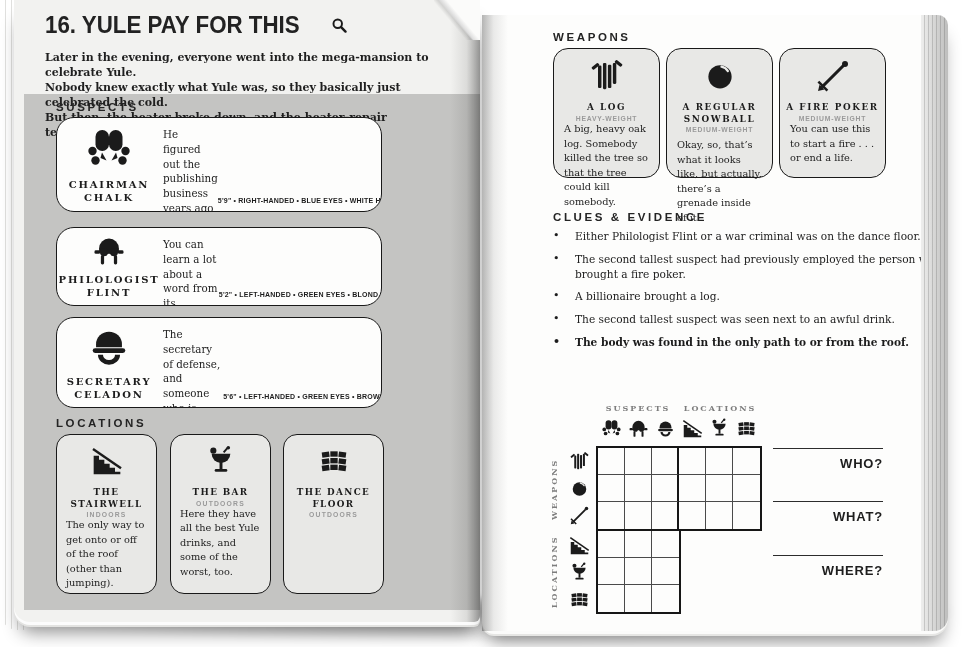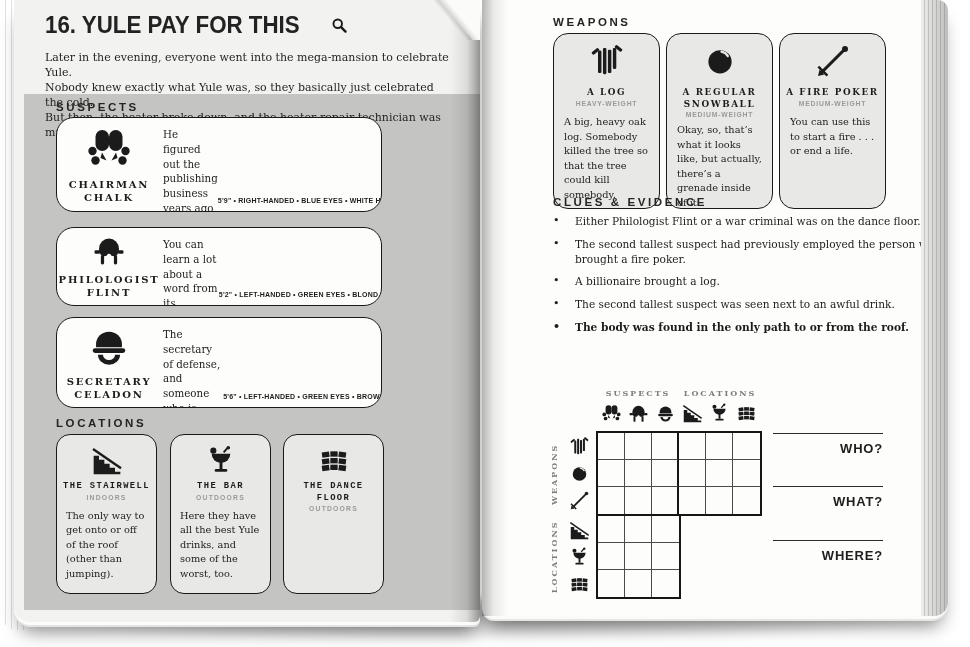--- a/index.html
+++ b/index.html
@@ -25,62 +25,62 @@
     background:linear-gradient(to right,rgba(60,60,60,0) 0%,rgba(60,60,60,.12) 55%,rgba(40,40,40,.42) 100%);
     pointer-events:none;border-radius:0 0 6px 0;}
   .corner-curl{position:absolute;right:0;top:0;width:46px;height:40px;z-index:7;
     background:linear-gradient(230deg,#fbfbfa 42%,#dedede 50%,rgba(120,120,120,.25) 53%,rgba(0,0,0,0) 60%);
     pointer-events:none;}
   .gray-panel{position:absolute;left:10px;top:94px;right:0;bottom:12px;background:var(--panel,#c4c4c2);}
 
   .page-title{position:absolute;left:31px;top:11px;font-size:24px;font-weight:800;
     letter-spacing:0;color:#222;white-space:nowrap;}
   .page-title .squeeze{display:inline-block;transform:scaleX(.93);transform-origin:left;}
-  .intro{position:absolute;left:31px;top:50px;width:404px;font-size:11px;font-weight:400;
+  .intro{position:absolute;left:31px;top:50px;width:404px;font-size:11px;font-weight:700;
     line-height:15px;color:#1f1f1f;}
 
   .section-h{position:absolute;font-family:"Liberation Sans",sans-serif;font-size:11.5px;
     font-weight:800;letter-spacing:2.6px;color:#242424;}
 
   .sus-card{position:absolute;left:42px;width:326px;background:var(--card-white,#fdfdfc);
     border:1.6px solid #191919;border-radius:18px;display:flex;overflow:hidden;}
   .sus-left{width:114px;display:flex;flex-direction:column;align-items:center;justify-content:center;padding:6px 0;}
   .sus-name{margin-top:5px;font-size:10px;font-weight:800;letter-spacing:1.8px;text-align:center;
     line-height:13px;width:104px;color:#1c1c1c;}
   .sus-right{flex:1;display:flex;flex-direction:row;padding:9px 13px 7px 2px;}
   .sus-desc{font-size:10.3px;line-height:14.8px;color:#1d1d1d;}
   .sus-stats{margin-top:auto;padding-top:4px;font-family:"Liberation Sans",sans-serif;
     font-size:7px;font-weight:800;letter-spacing:.2px;color:#1c1c1c;white-space:nowrap;}
 
   .loc-card{position:absolute;top:434px;width:101px;height:160px;background:var(--card-gray,#e8e8e6);
     border:1.6px solid #191919;border-radius:14px;text-align:center;padding-top:10px;}
-  .loc-name{font-size:8.8px;font-weight:800;letter-spacing:1.4px;line-height:11.5px;color:#1c1c1c;font-family:Liberation Mono, monospace;}
+  .loc-name{margin-top:6px;font-size:8.8px;font-weight:800;letter-spacing:1.4px;line-height:11.5px;color:#1c1c1c;}
   .loc-tag{margin-top:1px;font-family:"Liberation Sans",sans-serif;font-size:6.8px;font-weight:800;
     letter-spacing:1.2px;color:var(--muted,#9a9a9a);}
-  .loc-desc{margin-top:8px;padding:0 9px;text-align:left;font-size:9.8px;line-height:14.5px;color:#1d1d1d;}
+  .loc-desc{padding:0 9px;text-align:left;font-size:9.8px;line-height:14.5px;color:#1d1d1d;}
 
   
-  .right-page{position:absolute;left:482px;top:0;width:466px;height:616px;
+  .right-page{position:absolute;left:482px;top:15px;width:466px;height:616px;
     background:var(--page-right,#fdfdfc);border-radius:0 10px 16px 12px;
     box-shadow:0 3px 0 #fbfbfa,0 5px 0 #e6e6e4,0 16px 18px -6px rgba(0,0,0,.45);}
   .right-page .gutter-shade{position:absolute;left:0;top:0;bottom:0;width:26px;z-index:6;
     background:linear-gradient(to right,rgba(40,40,40,.34) 0%,rgba(60,60,60,.10) 45%,rgba(0,0,0,0) 100%);
     pointer-events:none;}
   .right-stack{position:absolute;right:0;top:0;bottom:0;width:27px;z-index:6;border-radius:0 10px 14px 0;
     background:linear-gradient(to right,rgba(0,0,0,.02),rgba(0,0,0,.22)),
                repeating-linear-gradient(90deg,#f3f3f2 0 3px,#cfcfce 3px 4px);
     pointer-events:none;}
 
-  .wpn-card{position:absolute;top:33px;width:107px;height:176px;background:var(--card-gray,#e8e8e6);
+  .wpn-card{position:absolute;top:33px;width:107px;height:130px;background:var(--card-gray,#e8e8e6);
     border:1.6px solid #191919;border-radius:15px;text-align:center;padding-top:9px;}
   .wpn-name{margin-top:4px;font-size:8.8px;font-weight:800;letter-spacing:1.6px;line-height:11.5px;
     min-height:12px;color:#1c1c1c;}
   .wpn-weight{margin-top:1px;font-family:"Liberation Sans",sans-serif;font-size:6.8px;font-weight:800;
     letter-spacing:.8px;color:var(--muted,#9a9a9a);}
-  .wpn-desc{margin-top:8px;padding:0 10px;text-align:left;font-size:9.8px;line-height:14.5px;color:#1d1d1d;}
+  .wpn-desc{padding:0 10px;text-align:left;font-size:9.8px;line-height:14.5px;color:#1d1d1d;}
   .wpn-card.two-line .wpn-desc{margin-top:5px;}
 
   .clues{position:absolute;left:71px;top:214px;width:392px;}
   .clue{display:flex;margin-bottom:8px;font-size:10.6px;line-height:14.8px;color:#1c1c1c;}
   .clue .b{width:22px;flex:none;font-size:11px;}
   .clue.bold{font-weight:800;}
 
   .grid-label{position:absolute;font-size:8px;font-weight:700;letter-spacing:2px;color:#7d7d7d;
     text-align:center;width:80px;}
   .grid-side-label{position:absolute;width:16px;display:flex;align-items:center;justify-content:center;

